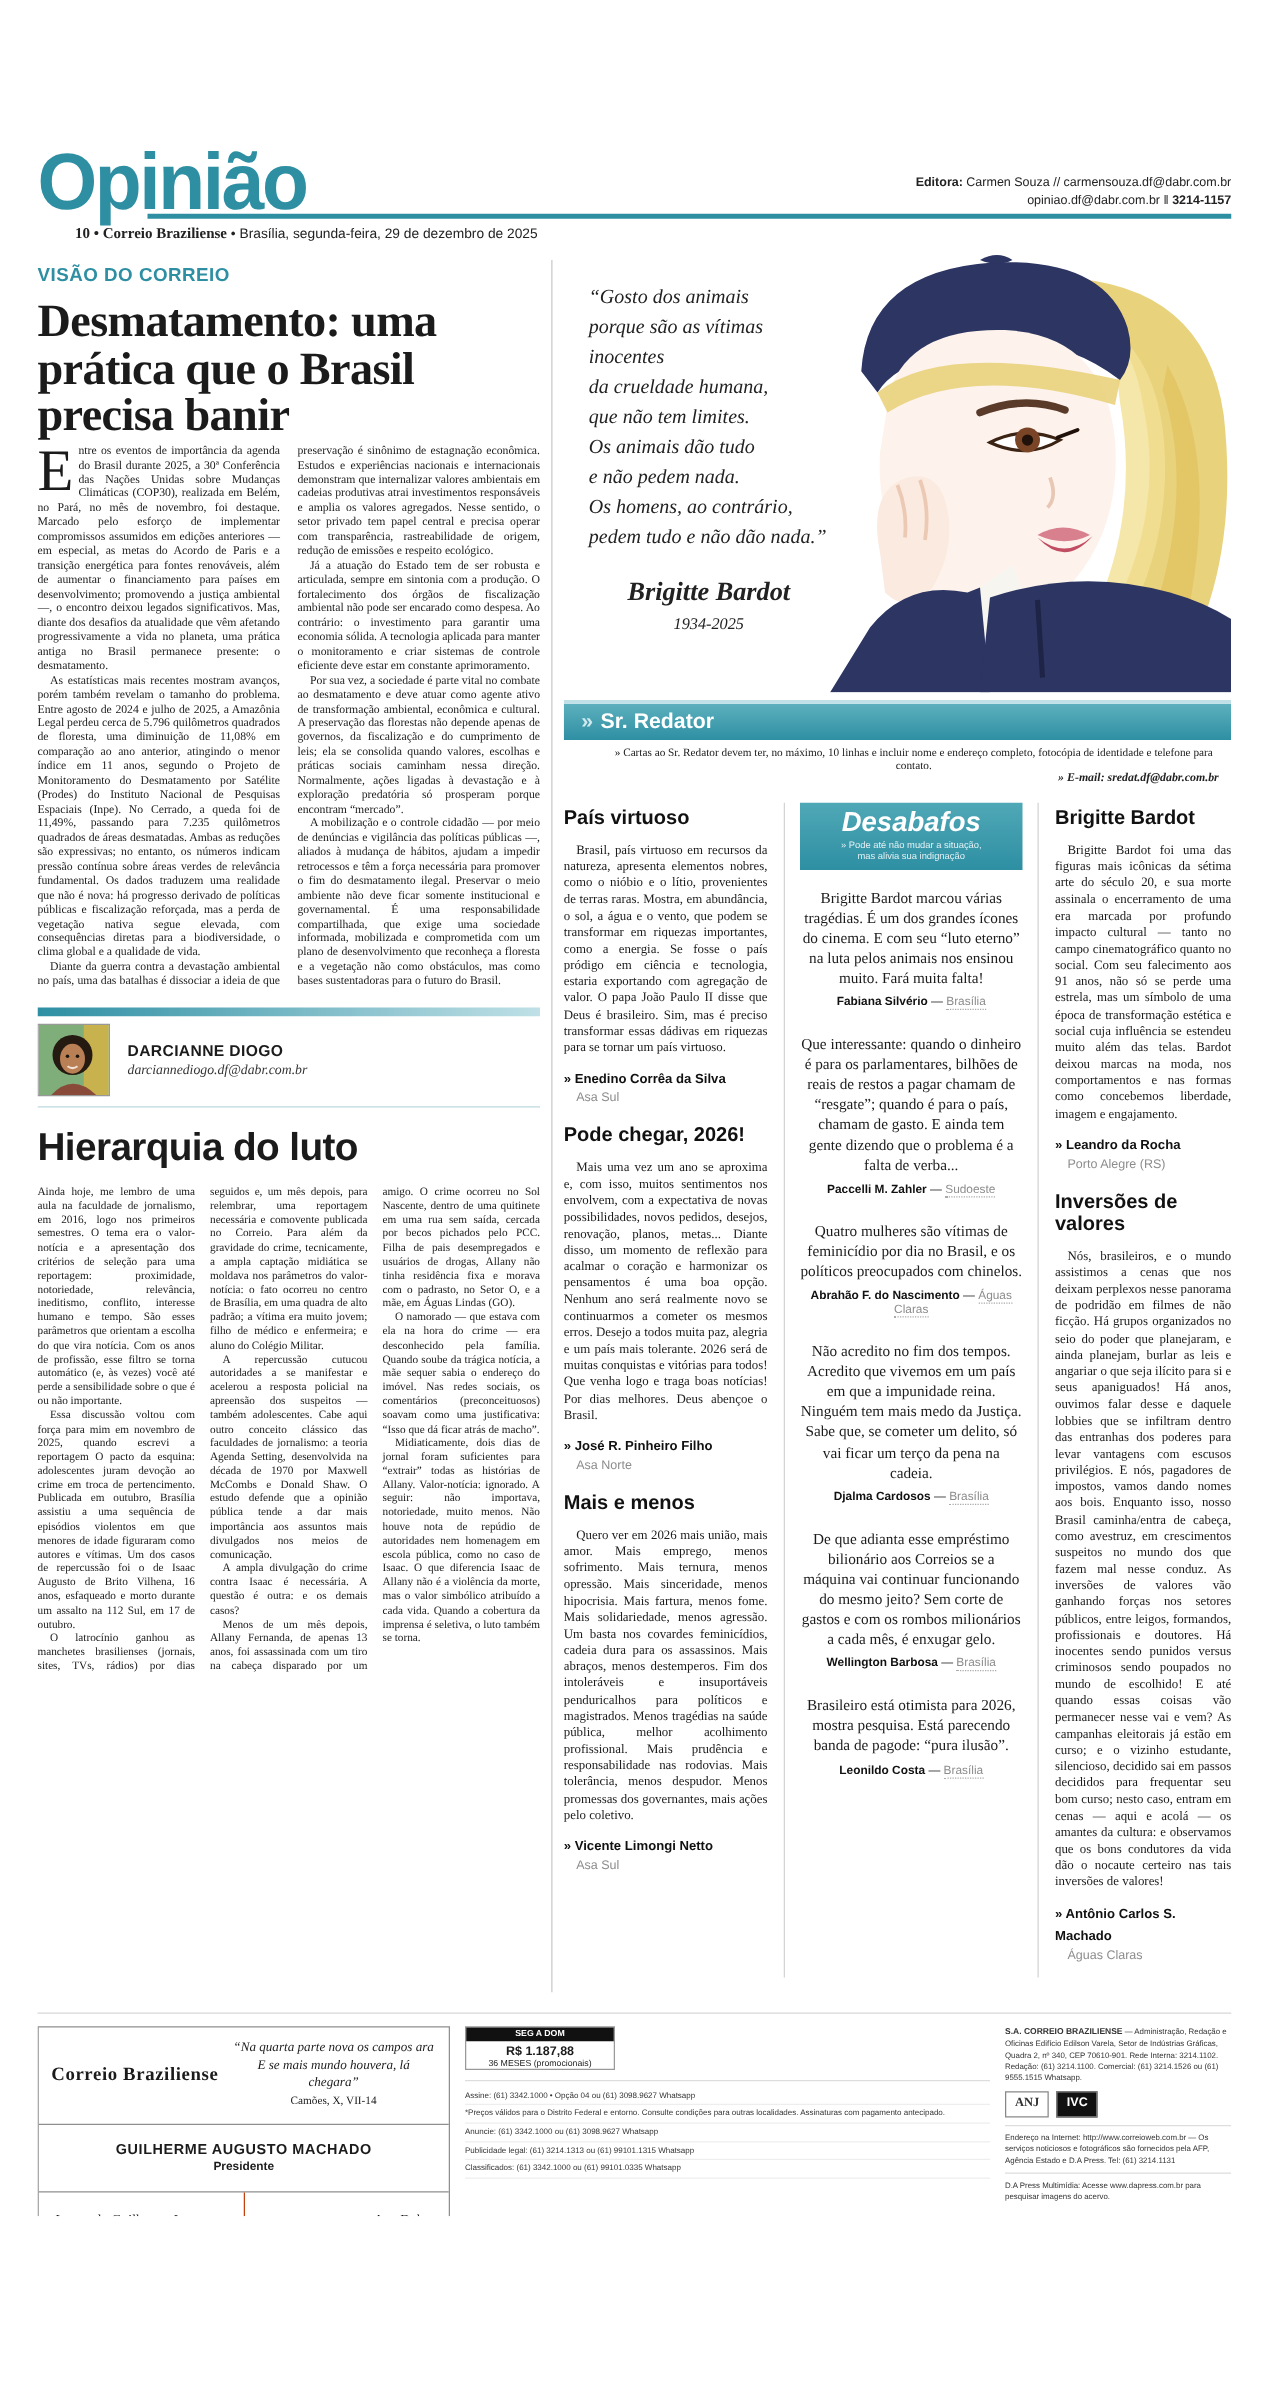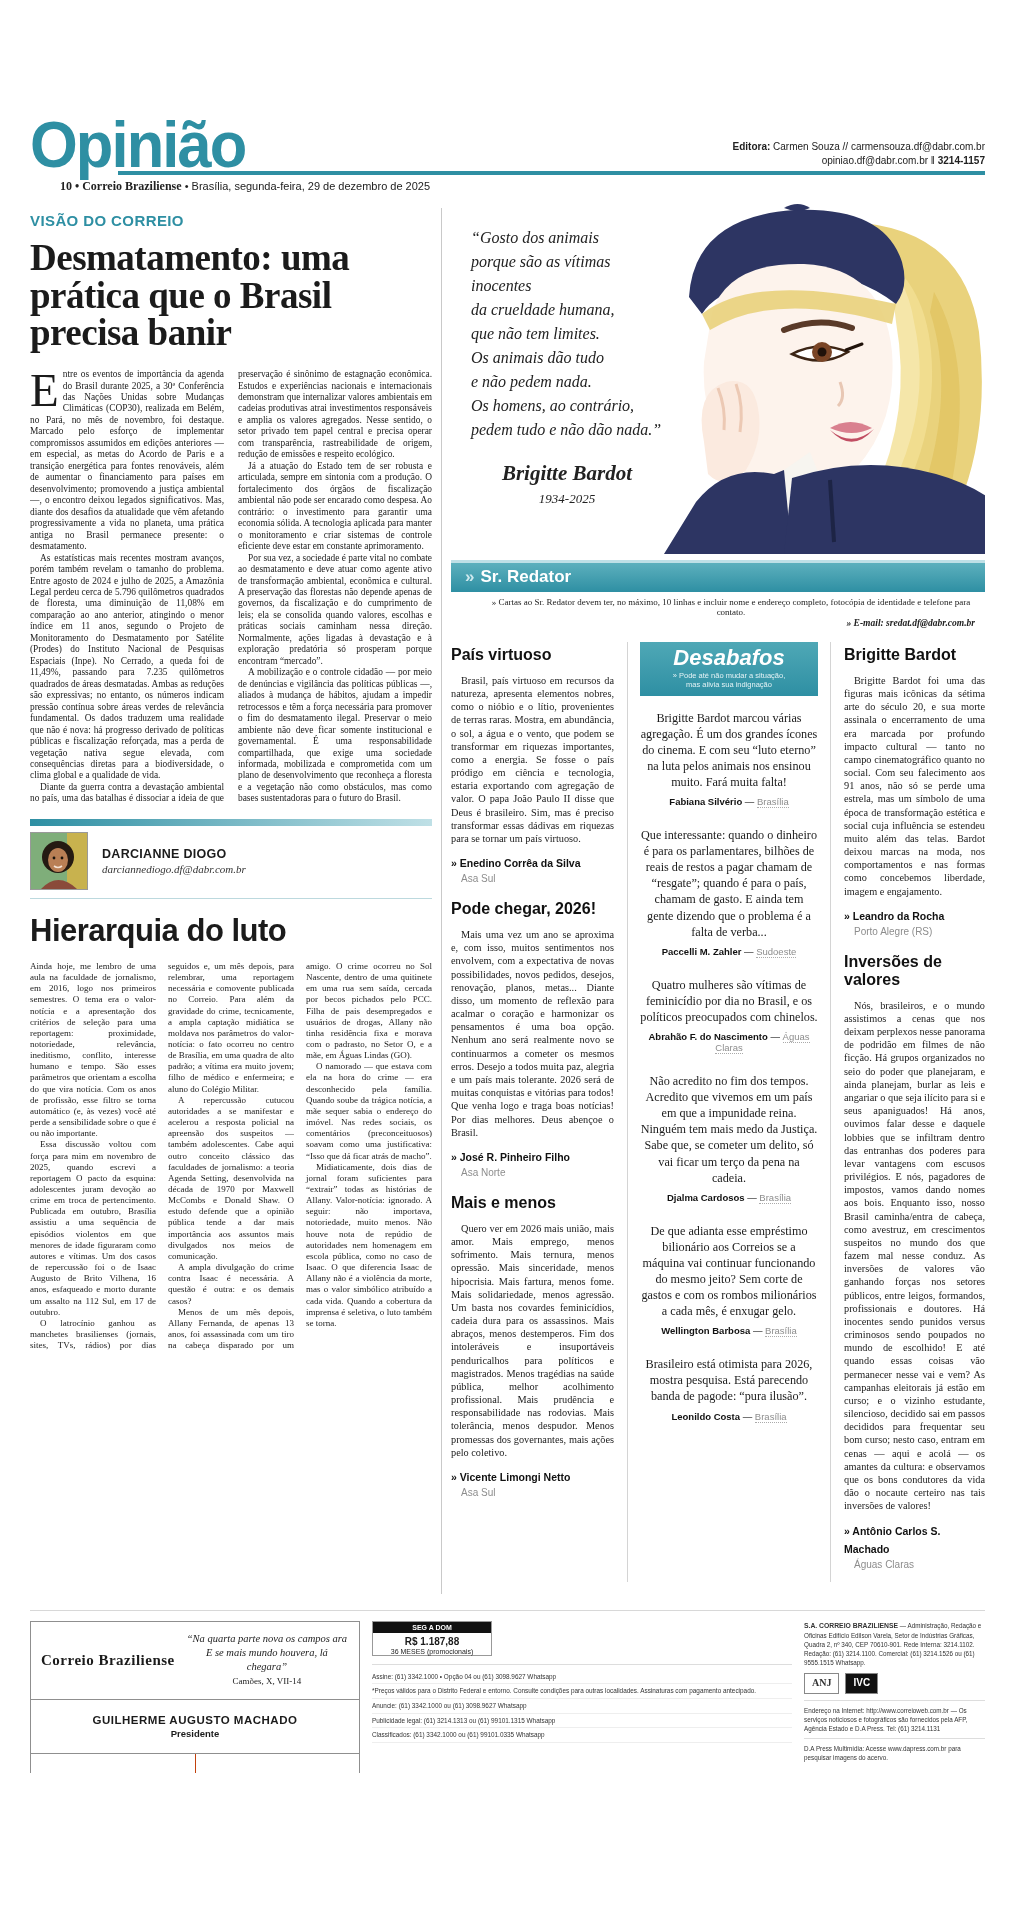--- a/index.html
+++ b/index.html
@@ -16,21 +16,21 @@
   .dateline b { font-family:"Liberation Serif", serif; font-weight:700; font-size:12px; }
 
   
   .main { display:flex; height:1392px; overflow:hidden; margin-top:2px;justify-content:space-between; }
   .left-col { width:402px; flex:none; overflow:hidden; }
   .v-divider { width:1px; background:#c9c9c9; margin:6px 9px 0 9px; flex:none; }
   .right-col { flex:1; overflow:hidden; min-width:0; }
 
   
   .kicker { font-family:"Liberation Sans", sans-serif; font-weight:800; font-size:15px; color:#2e8fa3; letter-spacing:.4px; margin:10px 0 10px 0; }
-  .h1 { font-family:"Liberation Serif", serif; font-weight:700; font-size:37px; line-height:1.02; letter-spacing:-.5px; margin-bottom:17px; }
+  .h1 { font-family:"Liberation Serif", serif; font-weight:700; font-size:37px; line-height:1.02; letter-spacing:-.5px; margin-bottom:4px; }
   .body-1 { columns:2; column-gap:14px; font-size:9.4px; line-height:1.22; text-align:justify; hyphens:auto; }
   .body-1 p, .body-2 p { text-indent:10px; margin:0; }
   .body-1 p.first { text-indent:0; }
   .dropcap { float:left; font-size:47px; line-height:.82; padding:2px 4px 0 0; font-weight:400; }
 
   
   .columnist-card { margin-top:14px; border-bottom:1px solid #bcd9de; }
   .columnist-topbar { height:7px; background:linear-gradient(90deg,#2e8fa3,#bfe0e6); }
   .columnist-inner { display:flex; align-items:center; gap:14px; padding:6px 0 8px 0; }
   .columnist-photo { width:58px; height:58px; flex:none; border:1px solid #999; }
@@ -269,21 +269,21 @@
         <div class="lcol-b">
           <div class="desabafos-box">
             <div class="desabafos-title">Desabafos</div>
             <div class="desabafos-tagline">
               <span>» Pode até não mudar a situação,</span><br>
               <span>mas alivia sua indignação</span>
             </div>
           </div>
 
           <div class="desabafo-item">
-            <p class="desabafo-text">Brigitte Bardot marcou várias agregação. É um dos grandes ícones do cinema. E com seu “luto eterno” na luta pelos animais nos ensinou muito. Fará muita falta!</p>
+            <p class="desabafo-text">Brigitte Bardot marcou várias tragédias. É um dos grandes ícones do cinema. E com seu “luto eterno” na luta pelos animais nos ensinou muito. Fará muita falta!</p>
             <p class="desabafo-author"><b>Fabiana Silvério</b> — <span class="desabafo-place">Brasília</span></p>
           </div>
           <div class="desabafo-item">
             <p class="desabafo-text">Que interessante: quando o dinheiro é para os parlamentares, bilhões de reais de restos a pagar chamam de “resgate”; quando é para o país, chamam de gasto. E ainda tem gente dizendo que o problema é a falta de verba...</p>
             <p class="desabafo-author"><b>Paccelli M. Zahler</b> — <span class="desabafo-place">Sudoeste</span></p>
           </div>
           <div class="desabafo-item">
             <p class="desabafo-text">Quatro mulheres são vítimas de feminicídio por dia no Brasil, e os políticos preocupados com chinelos.</p>
             <p class="desabafo-author"><b>Abrahão F. do Nascimento</b> — <span class="desabafo-place">Águas Claras</span></p>
           </div>

